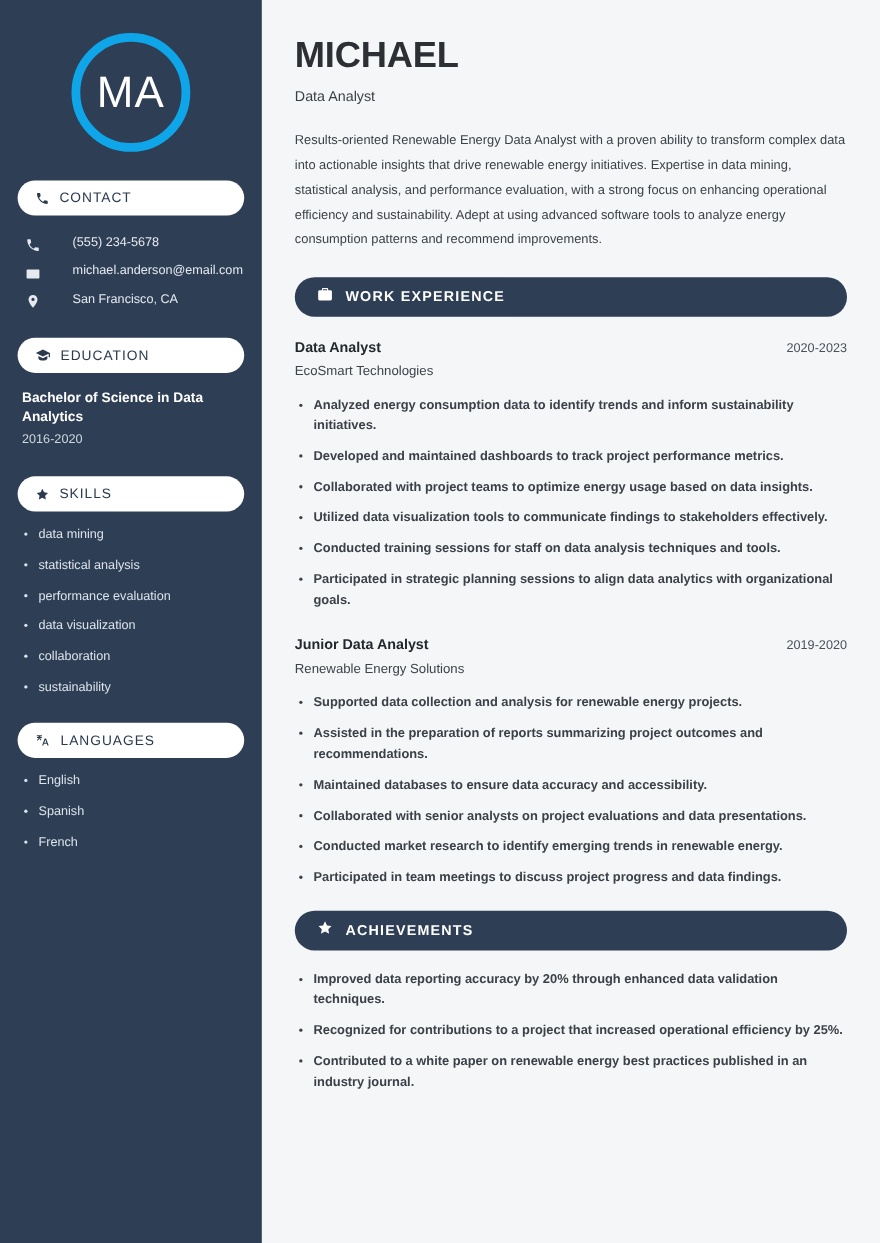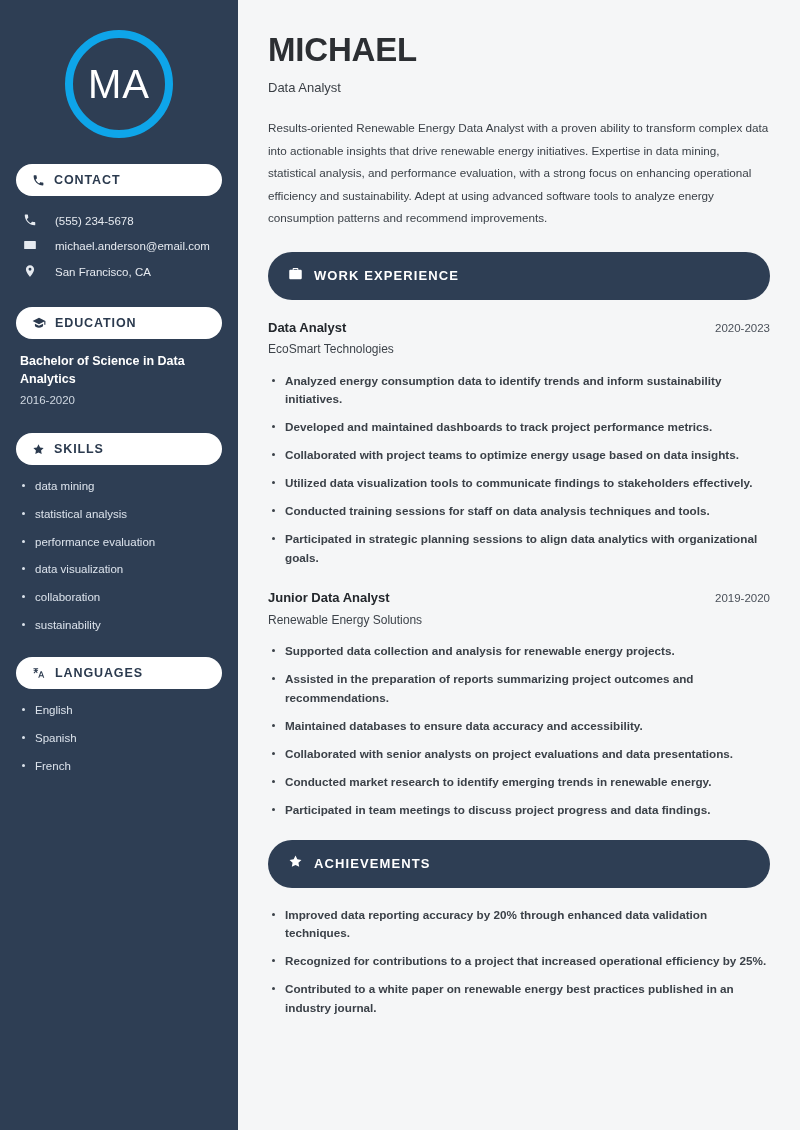--- a/index.html
+++ b/index.html
@@ -61,32 +61,32 @@
     border-radius: 999px;
     height: 32px;
     display: flex;
     align-items: center;
     gap: 9px;
     padding: 0 16px;
     margin-bottom: 13px;
   }
   .pill-label {
     font-size: 12.5px;
-    font-weight: 700;
+    font-weight: 400;
     letter-spacing: 0.9px;
     text-transform: uppercase;
     white-space: nowrap;
   }
   .pill .ic svg { display: block; }
 
   .contact-list { margin-bottom: 22px; }
   .contact-row {
     display: flex;
-    align-items: flex-start;
-    gap: 18px;
+    align-items: flex-end;
+    gap: 29px;
     padding: 4px 6px;
     font-size: 11.5px;
     color: #e6eaf0;
     line-height: 1.5;
   }
   .contact-row .ic { flex: 0 0 15px; display: flex; align-items: center; justify-content: center; }
 
   .edu-block { padding: 0 4px; margin-bottom: 24px; }
   .edu-degree {
     font-size: 12.5px;
@@ -152,21 +152,21 @@
     font-size: 11.7px;
     line-height: 1.93;
     color: #3b4148;
     margin-bottom: 22px;
   }
 
   .bar {
     background: #2e3e54;
     color: #ffffff;
     border-radius: 999px;
-    height: 48px;
+    height: 36px;
     display: flex;
     align-items: center;
     gap: 11px;
     padding: 0 20px;
     margin-bottom: 18px;
   }
   .bar-label {
     font-size: 13px;
     font-weight: 700;
     letter-spacing: 1.1px;

